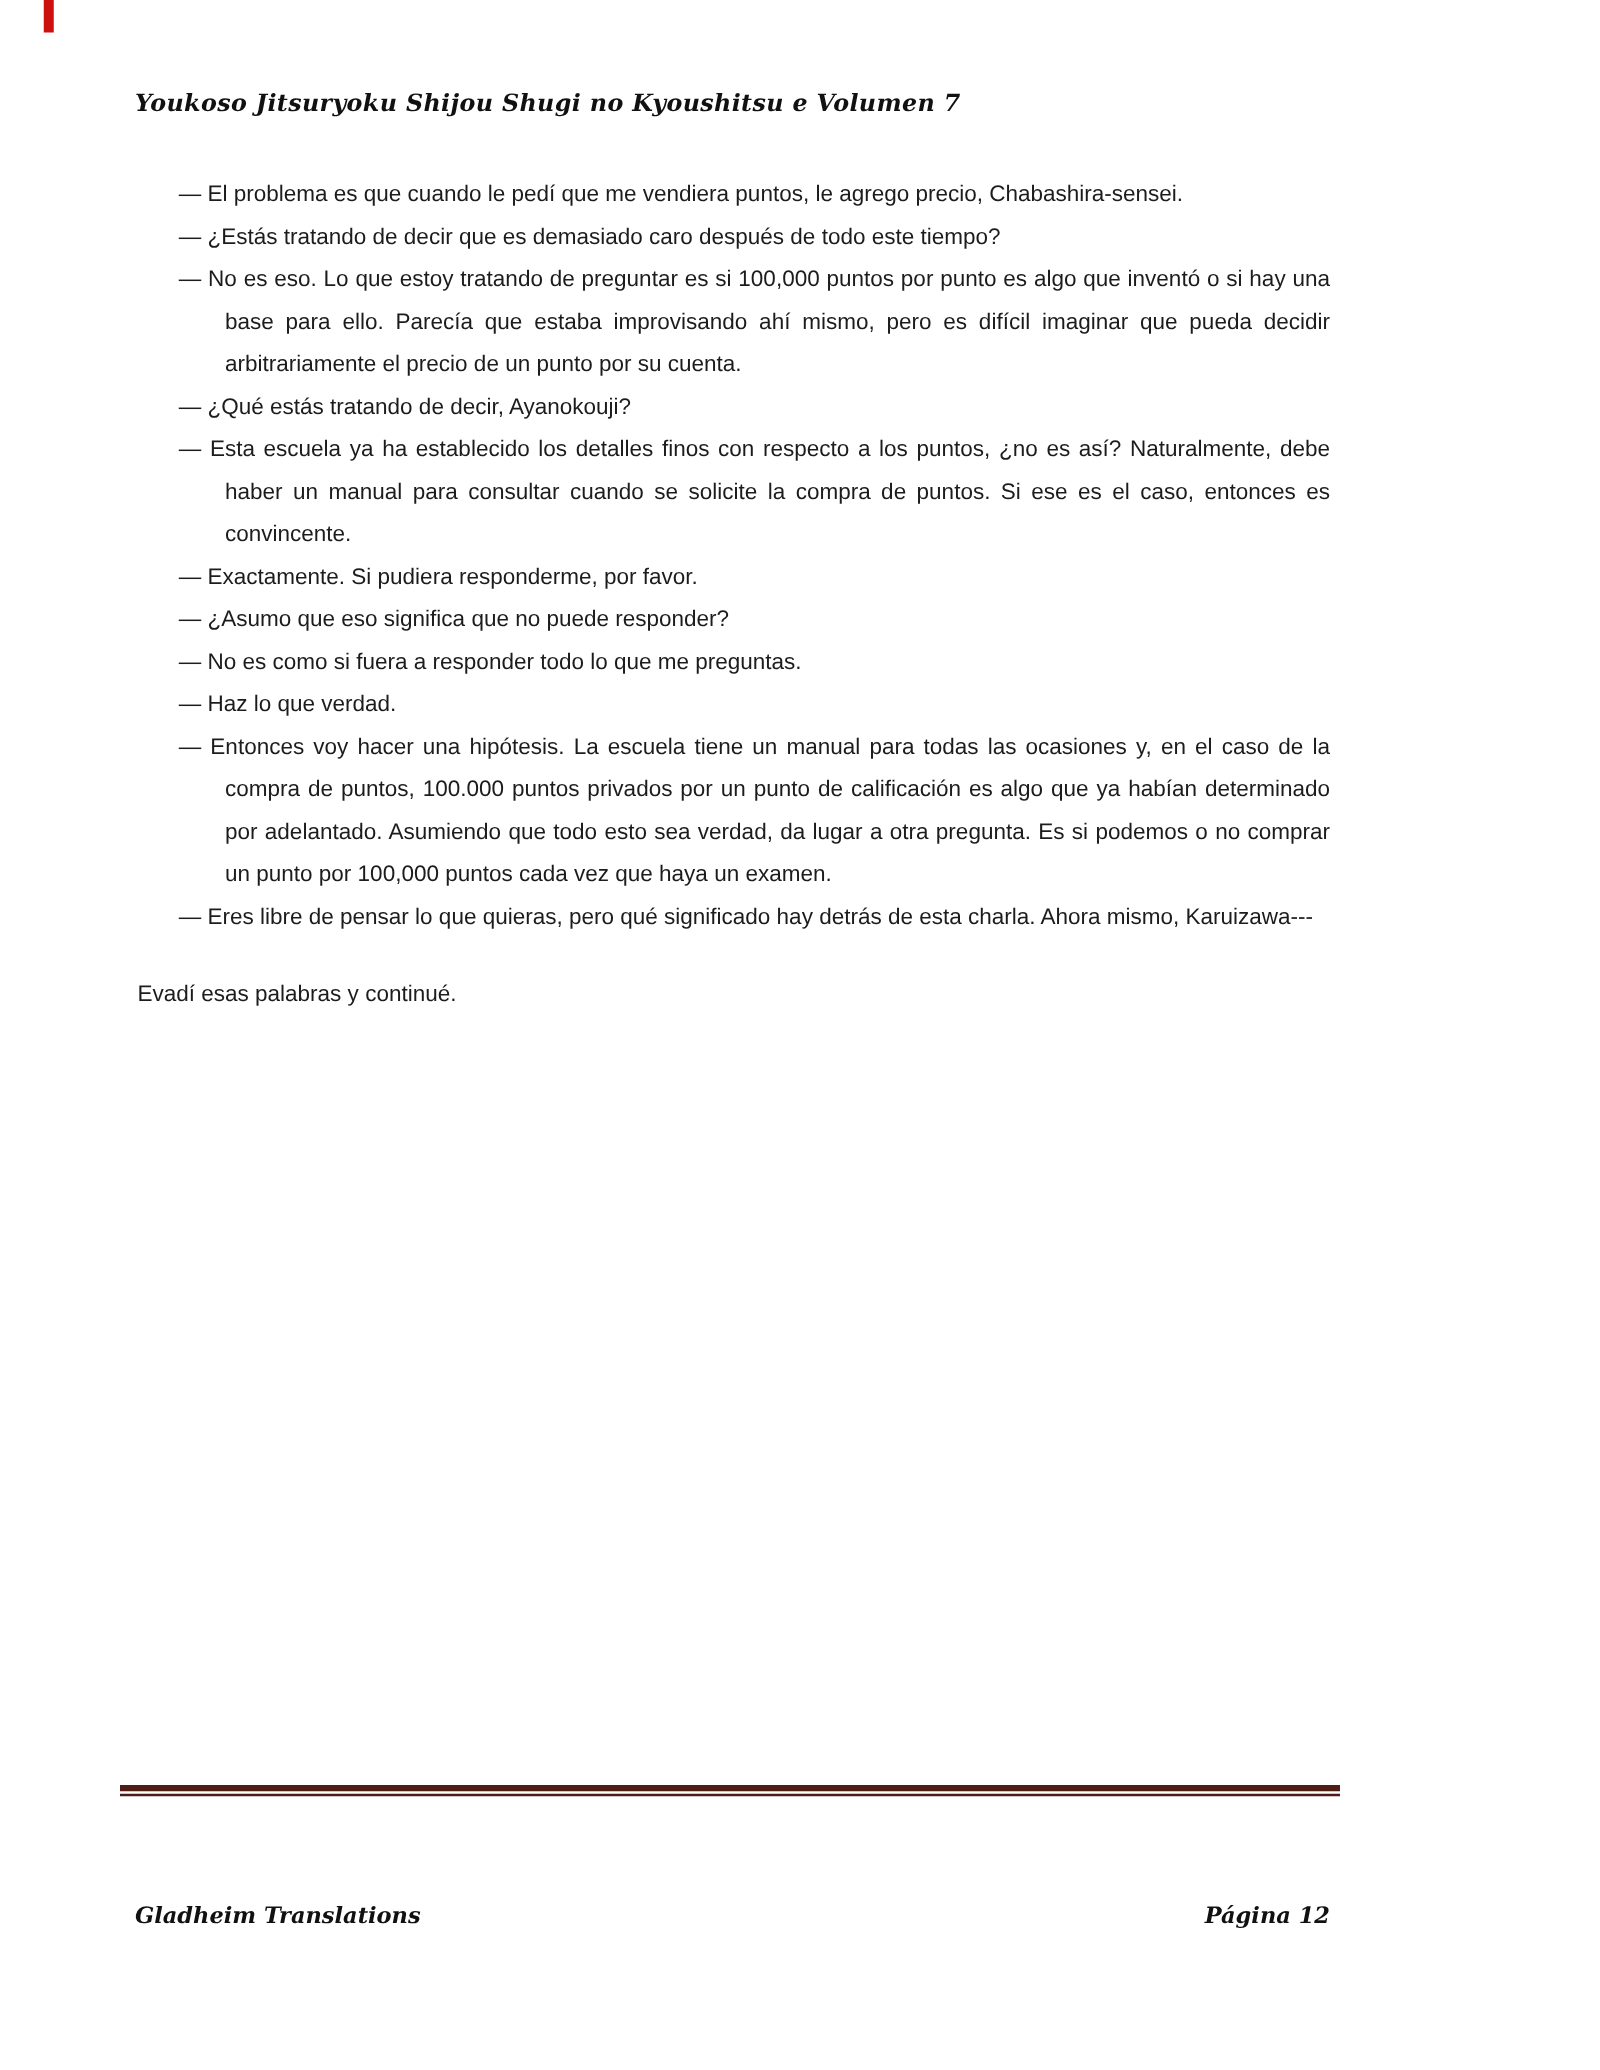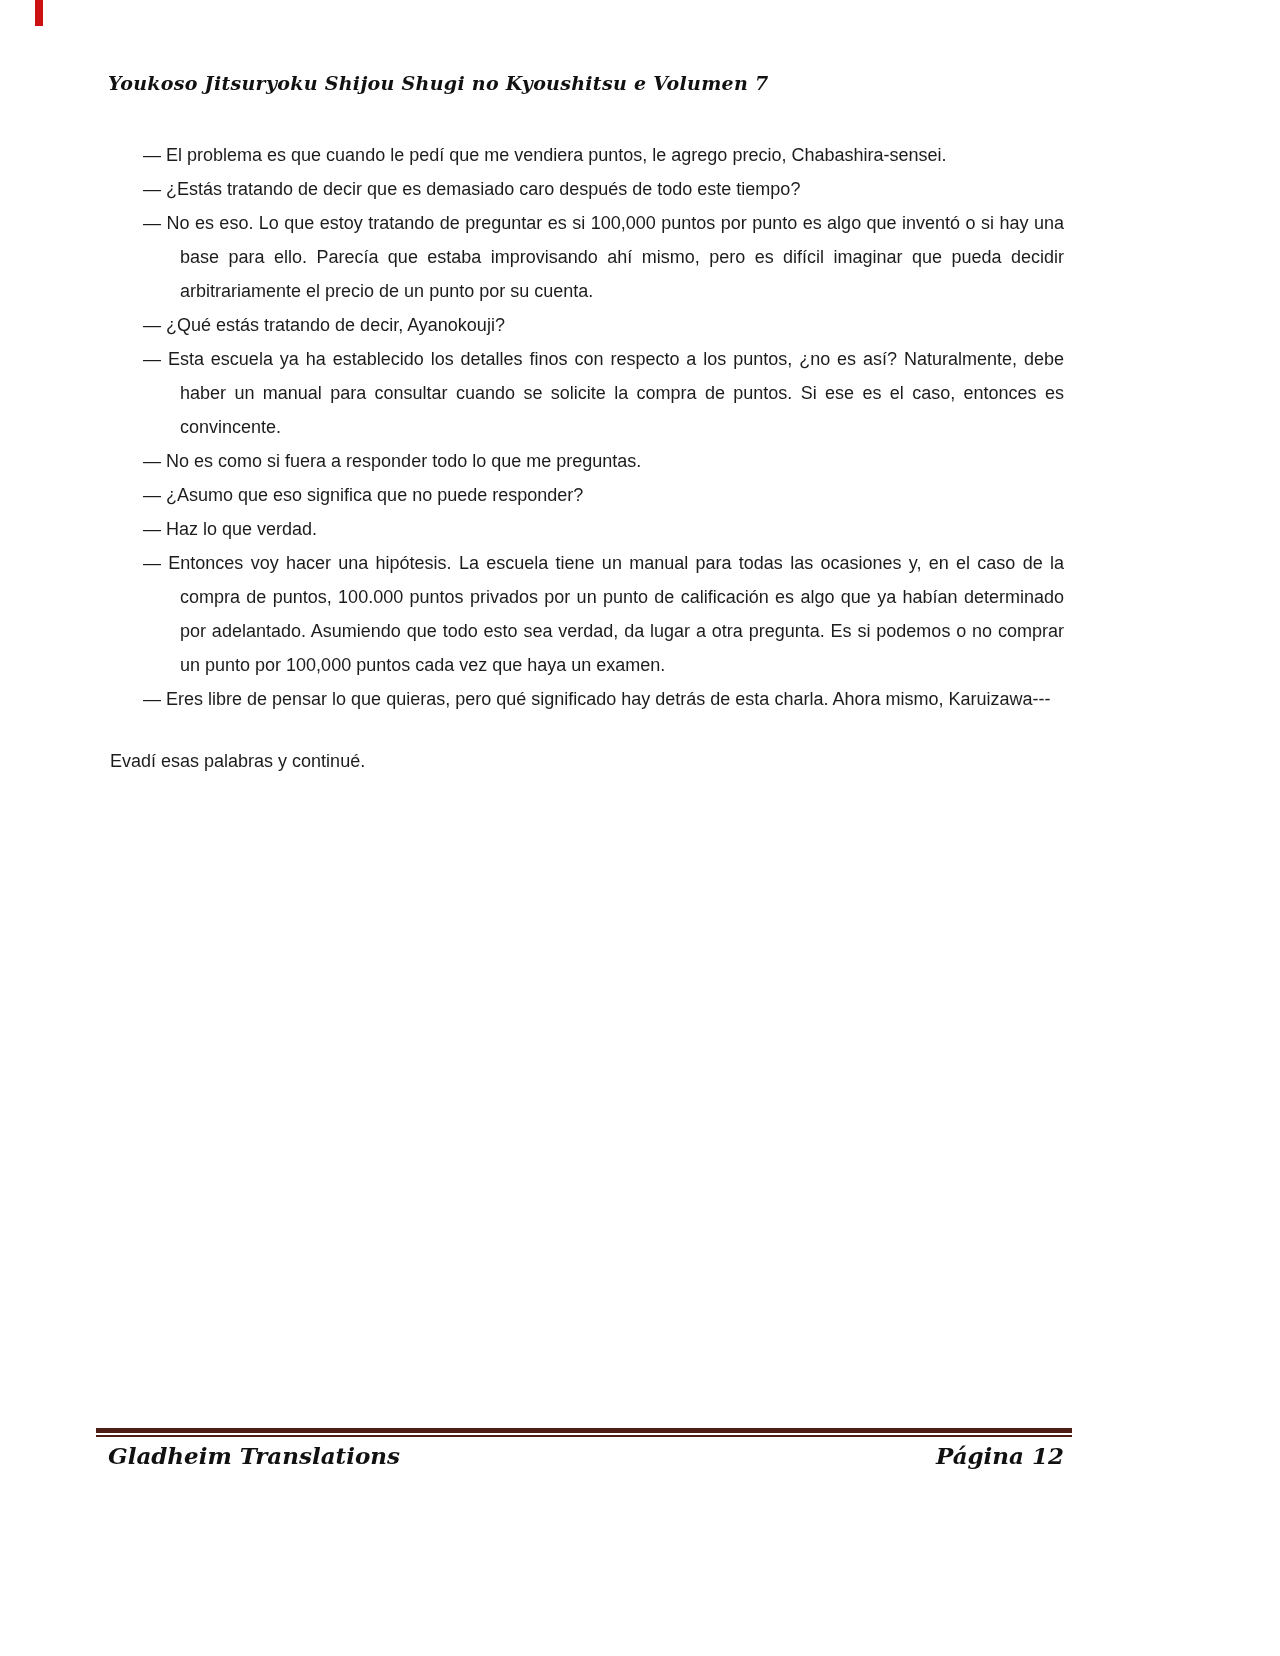--- a/index.html
+++ b/index.html
@@ -62,49 +62,50 @@
     top: 1428px;
     left: 96px;
     right: 164px;
     border-top: 5px solid #4e1d15;
     height: 2px;
     border-bottom: 2px solid #4e1d15;
     background: transparent;
   }
   .footer {
     position: absolute;
-    top: 1442px;
+    top: 1522px;
     left: 108px;
     right: 172px;
     display: flex;
     justify-content: space-between;
     font-family: "DejaVu Serif", serif;
     font-weight: bold;
     font-style: italic;
-    font-size: 23px;
+    font-size: 18px;
     color: #111111;
   }
 </style>
 </head>
 <body>
 
 <div class="page">
 
   <div class="corner-mark"></div>
 
   <div class="header">Youkoso Jitsuryoku Shijou Shugi no Kyoushitsu e Volumen 7</div>
 
   <div class="body-text">
       <p class="dialogue">— El problema es que cuando le pedí que me vendiera puntos, le agrego precio, Chabashira-sensei.</p>
       <p class="dialogue">— ¿Estás tratando de decir que es demasiado caro después de todo este tiempo?</p>
       <p class="dialogue">— No es eso. Lo que estoy tratando de preguntar es si 100,000 puntos por punto es algo que inventó o si hay una base para ello. Parecía que estaba improvisando ahí mismo, pero es difícil imaginar que pueda decidir arbitrariamente el precio de un punto por su cuenta.</p>
       <p class="dialogue">— ¿Qué estás tratando de decir, Ayanokouji?</p>
       <p class="dialogue">— Esta escuela ya ha establecido los detalles finos con respecto a los puntos, ¿no es así? Naturalmente, debe haber un manual para consultar cuando se solicite la compra de puntos. Si ese es el caso, entonces es convincente.</p>
+      <p class="dialogue">— Exactamente. Si pudiera responderme, por favor.</p>
+      <p class="dialogue">— ¿Asumo que eso significa que no puede responder?</p>
       <p class="dialogue">— No es como si fuera a responder todo lo que me preguntas.</p>
-      <p class="dialogue">— ¿Asumo que eso significa que no puede responder?</p>
       <p class="dialogue">— Haz lo que verdad.</p>
       <p class="dialogue">— Entonces voy hacer una hipótesis. La escuela tiene un manual para todas las ocasiones y, en el caso de la compra de puntos, 100.000 puntos privados por un punto de calificación es algo que ya habían determinado por adelantado. Asumiendo que todo esto sea verdad, da lugar a otra pregunta. Es si podemos o no comprar un punto por 100,000 puntos cada vez que haya un examen.</p>
       <p class="dialogue">— Eres libre de pensar lo que quieras, pero qué significado hay detrás de esta charla. Ahora mismo, Karuizawa---</p>
       <p class="narration">Evadí esas palabras y continué.</p>
     </div>
 
   <div class="footer-rule"></div>
 
   <div class="footer">
     <span>Gladheim Translations</span>

